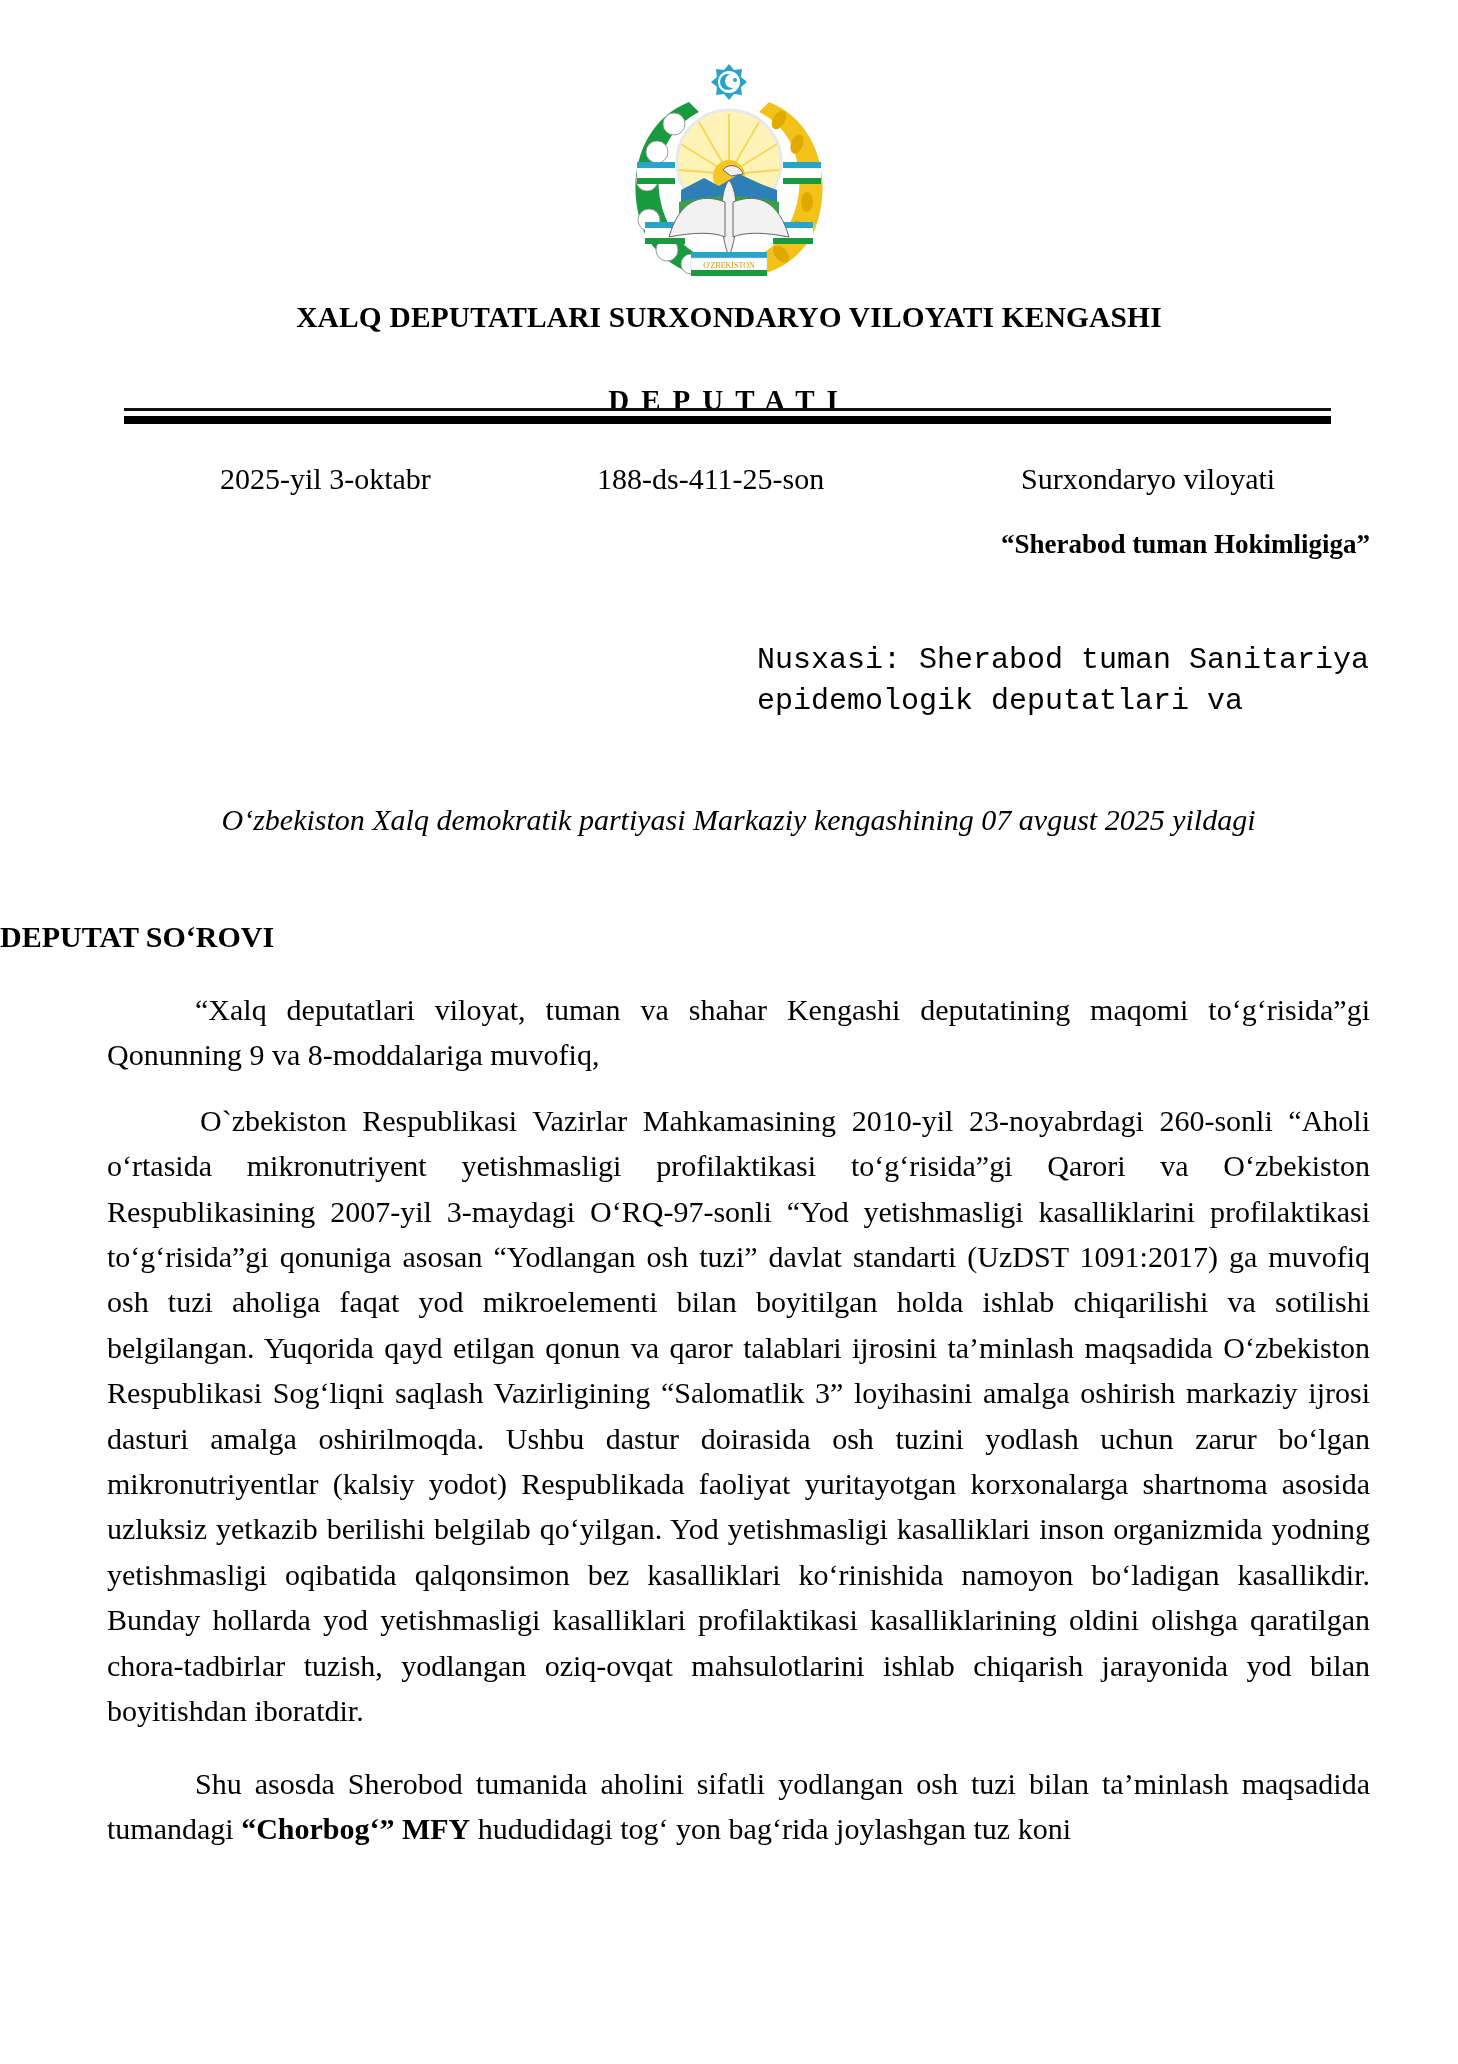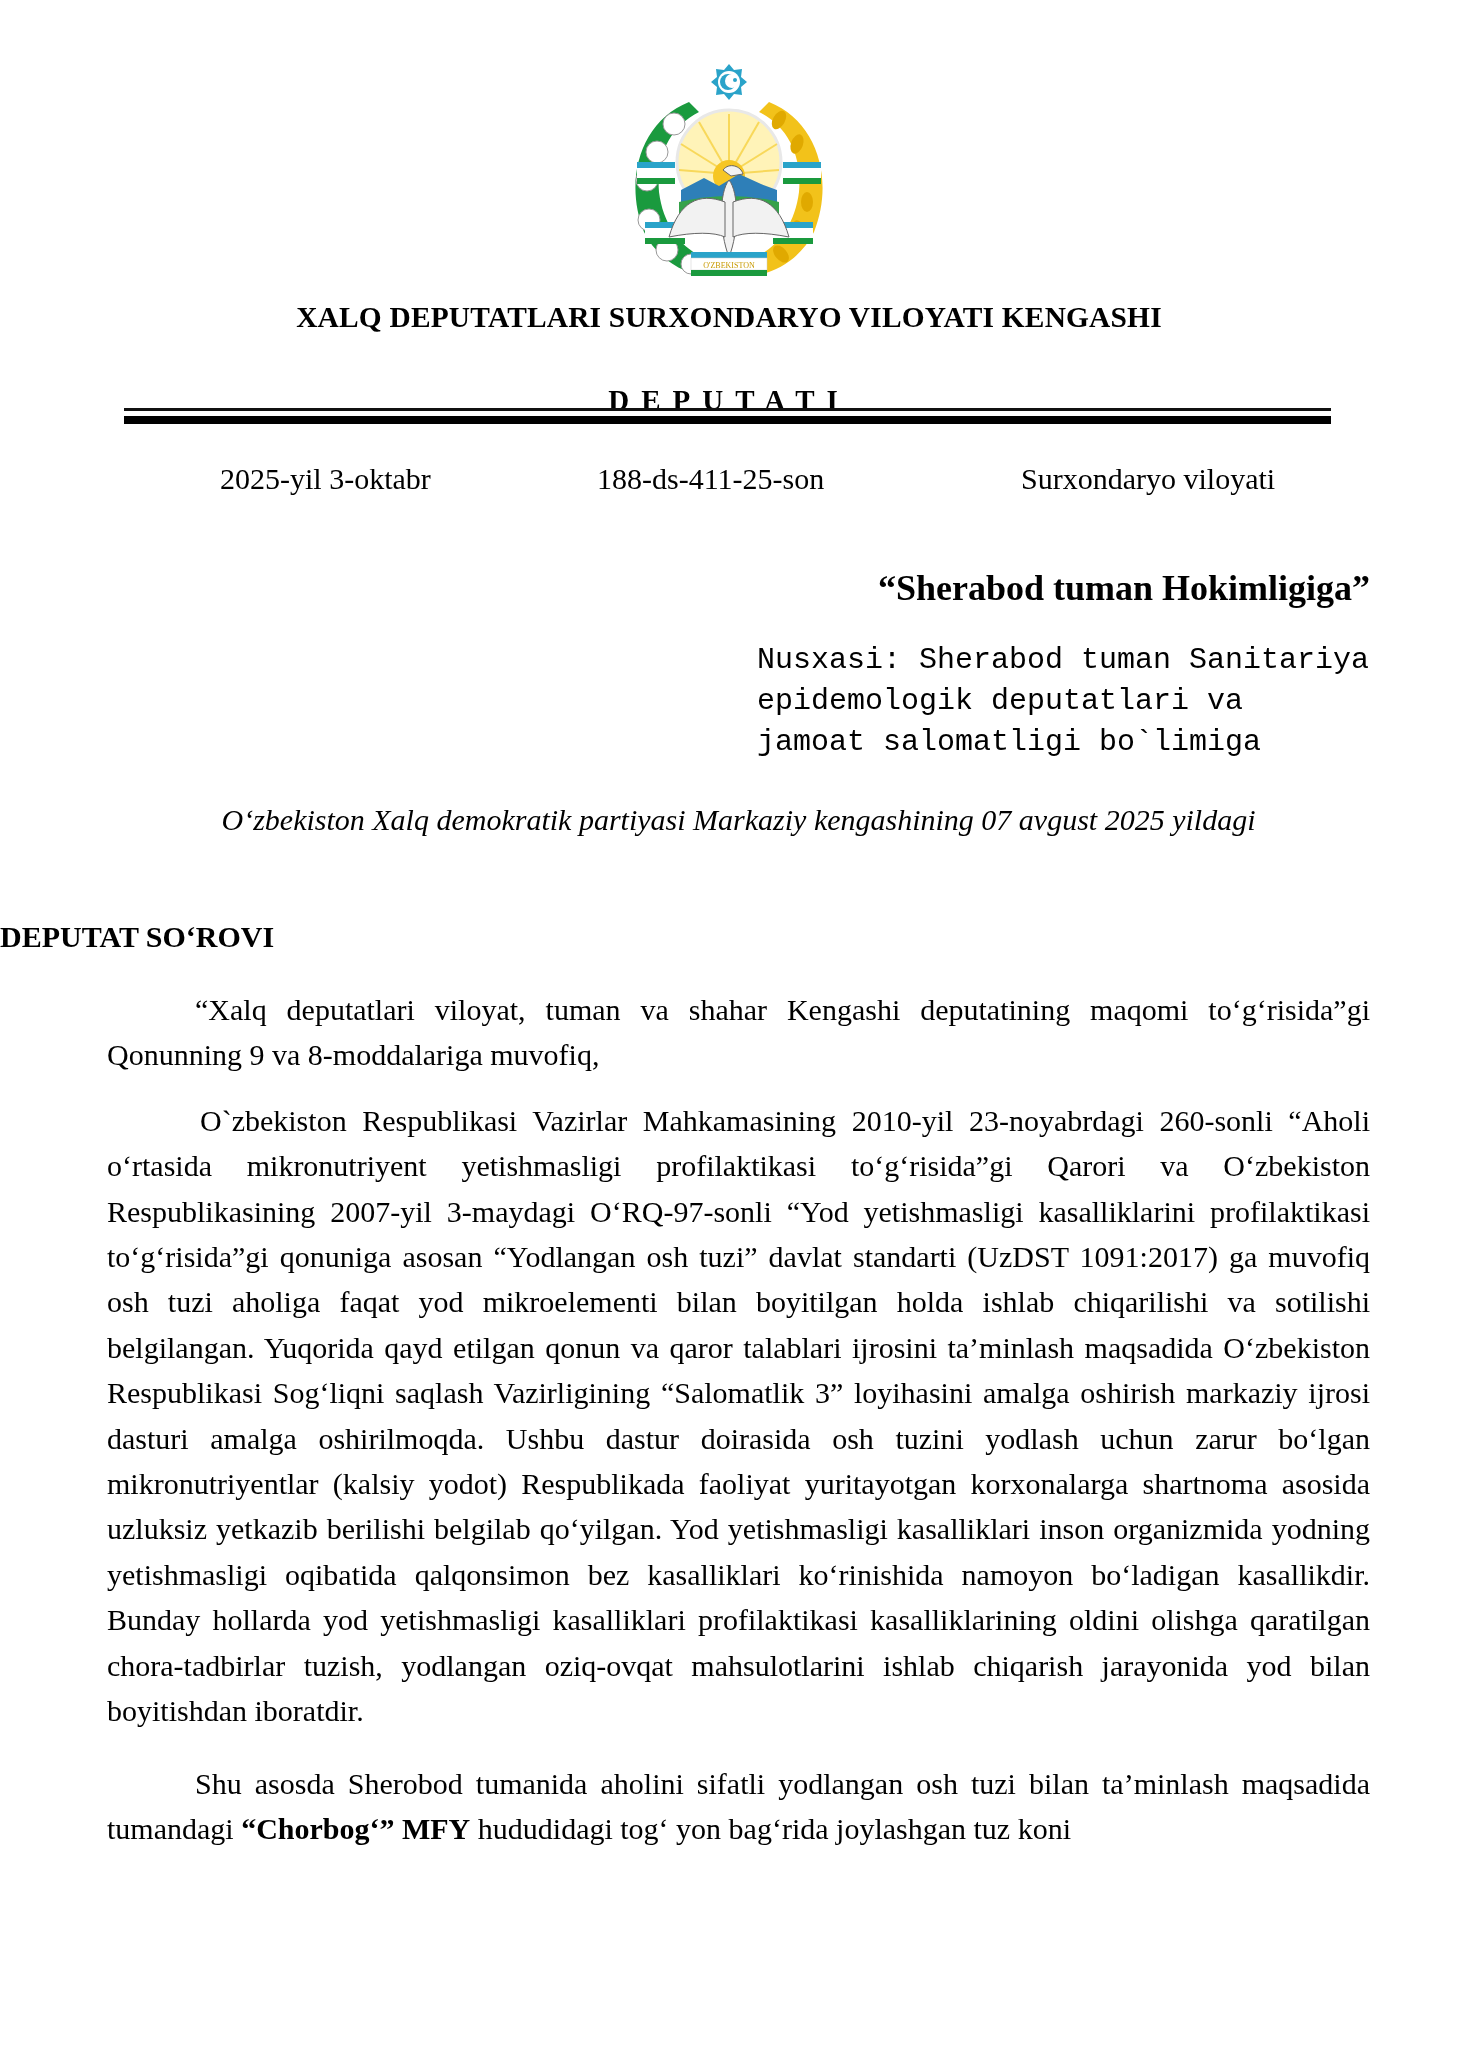--- a/index.html
+++ b/index.html
@@ -16,21 +16,21 @@
     position: absolute; left: 0; width: 1458px; top: 352px; text-align: center;
     font-weight: bold; font-size: 29px; letter-spacing: 12px; margin-top: 32px;
   }
   .rule-thin { position: absolute; left: 124px; width: 1207px; top: 408px; height: 3px; background: #111; }
   .rule-thick { position: absolute; left: 124px; width: 1207px; top: 416px; height: 8px; background: #000; }
   .meta-row { position: absolute; top: 462px; font-size: 30px; }
   .meta-date { left: 180px; margin-left: 40px; }
   .meta-number { left: 597px; }
   .meta-place { left: 1021px; }
   .addressee {
-    position: absolute; right: 88px; top: 567px; font-weight: bold; font-size: 36px; text-align: right;
+    position: absolute; right: 88px; top: 529px; font-weight: bold; font-size: 27px; text-align: right;
   }
   .copy-to {
     position: absolute; right: 89px; top: 640px; font-size: 30px; line-height: 41px; text-align: left; font-family: Liberation Mono, monospace;
   }
   .basis {
     position: absolute; left: 107px; width: 1263px; top: 800px; font-style: italic;
     font-size: 30px; line-height: 40px; text-align: center;
   }
   .doc-heading {
     position: absolute; left: 0; width: 1458px; top: 920px; text-align: left;
@@ -129,21 +129,20 @@
 
 <div class="meta-row meta-date">2025-yil 3-oktabr</div>
 <div class="meta-row meta-number">188-ds-411-25-son</div>
 <div class="meta-row meta-place">Surxondaryo viloyati</div>
 
 <div class="addressee">“Sherabod tuman Hokimligiga”</div>
 
 <div class="copy-to">
   <div>Nusxasi: Sherabod tuman Sanitariya</div>
   <div>epidemologik deputatlari va</div>
-  <div>jamoat salomatligi bo`limiga</div>
 </div>
 
 <div class="basis">
   <div>O‘zbekiston Xalq demokratik partiyasi Markaziy kengashining 07 avgust 2025 yildagi</div>
 </div>
 
 <div class="doc-heading">DEPUTAT SO‘ROVI</div>
 
 <div class="body-text">
   <p>“Xalq deputatlari viloyat, tuman va shahar Kengashi deputatining maqomi to‘g‘risida”gi Qonunning 9 va 8-moddalariga muvofiq,</p>

